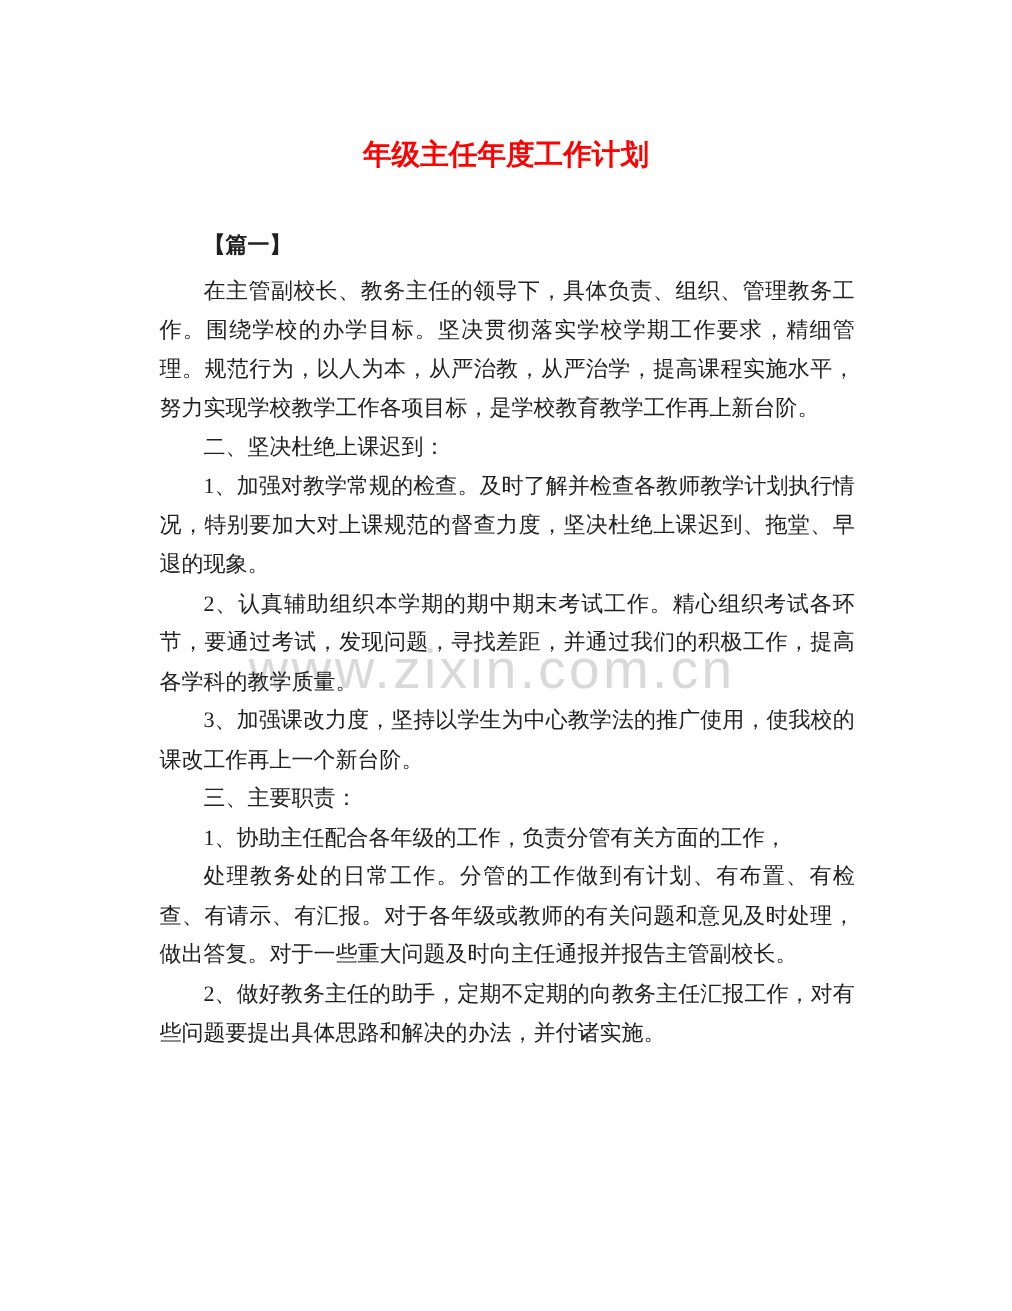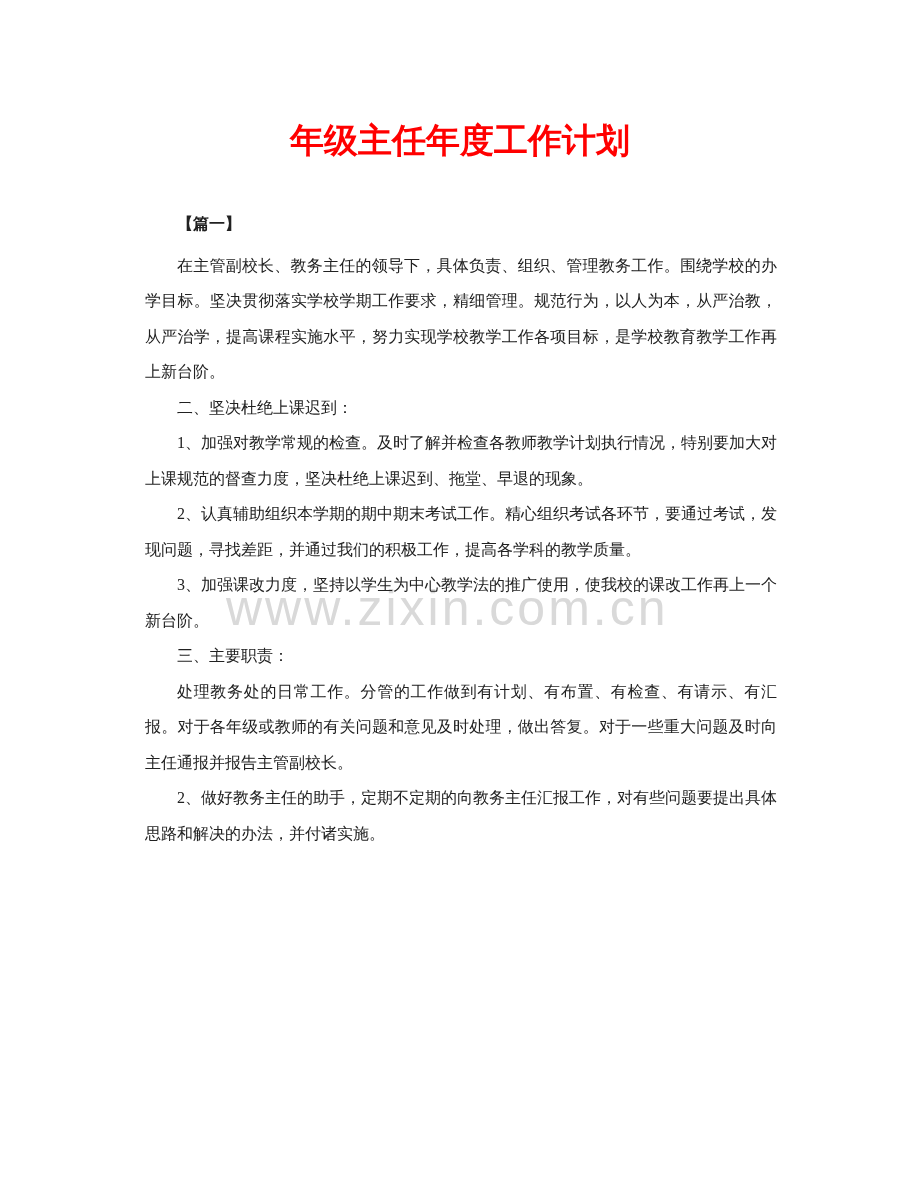--- a/index.html
+++ b/index.html
@@ -29,29 +29,29 @@
     white-space: nowrap;
   }
   .content {
     position: relative;
     z-index: 1;
   }
   .doc-title {
     margin: 0;
     padding-top: 118px;
     text-align: center;
-    font-size: 34px;
+    font-size: 26px;
     line-height: 46px;
     font-weight: bold;
     color: #ff0000;
   }
   .body-text {
     margin: 42px 143px 0 145px;
     color: #212121;
-    font-size: 16px;
+    font-size: 20px;
     line-height: 35.5px;
     text-align: justify;
   }
   .body-text p {
     margin: 0;
     text-indent: 2em;
   }
   .section-label {
     margin-bottom: 6px !important;
     font-weight: bold;
@@ -70,18 +70,19 @@
 
     <div class="body-text">
       <p class="section-label">【篇一】</p>
 
       <p>在主管副校长、教务主任的领导下，具体负责、组织、管理教务工作。围绕学校的办学目标。坚决贯彻落实学校学期工作要求，精细管理。规范行为，以人为本，从严治教，从严治学，提高课程实施水平，努力实现学校教学工作各项目标，是学校教育教学工作再上新台阶。</p>
       <p>二、坚决杜绝上课迟到：</p>
       <p>1、加强对教学常规的检查。及时了解并检查各教师教学计划执行情况，特别要加大对上课规范的督查力度，坚决杜绝上课迟到、拖堂、早退的现象。</p>
       <p>2、认真辅助组织本学期的期中期末考试工作。精心组织考试各环节，要通过考试，发现问题，寻找差距，并通过我们的积极工作，提高各学科的教学质量。</p>
       <p>3、加强课改力度，坚持以学生为中心教学法的推广使用，使我校的课改工作再上一个新台阶。</p>
       <p>三、主要职责：</p>
+      <p>1、协助主任配合各年级的工作，负责分管有关方面的工作，</p>
       <p>处理教务处的日常工作。分管的工作做到有计划、有布置、有检查、有请示、有汇报。对于各年级或教师的有关问题和意见及时处理，做出答复。对于一些重大问题及时向主任通报并报告主管副校长。</p>
       <p>2、做好教务主任的助手，定期不定期的向教务主任汇报工作，对有些问题要提出具体思路和解决的办法，并付诸实施。</p>
     </div>
 
   </div>
 </div>
 
 </body></html>

